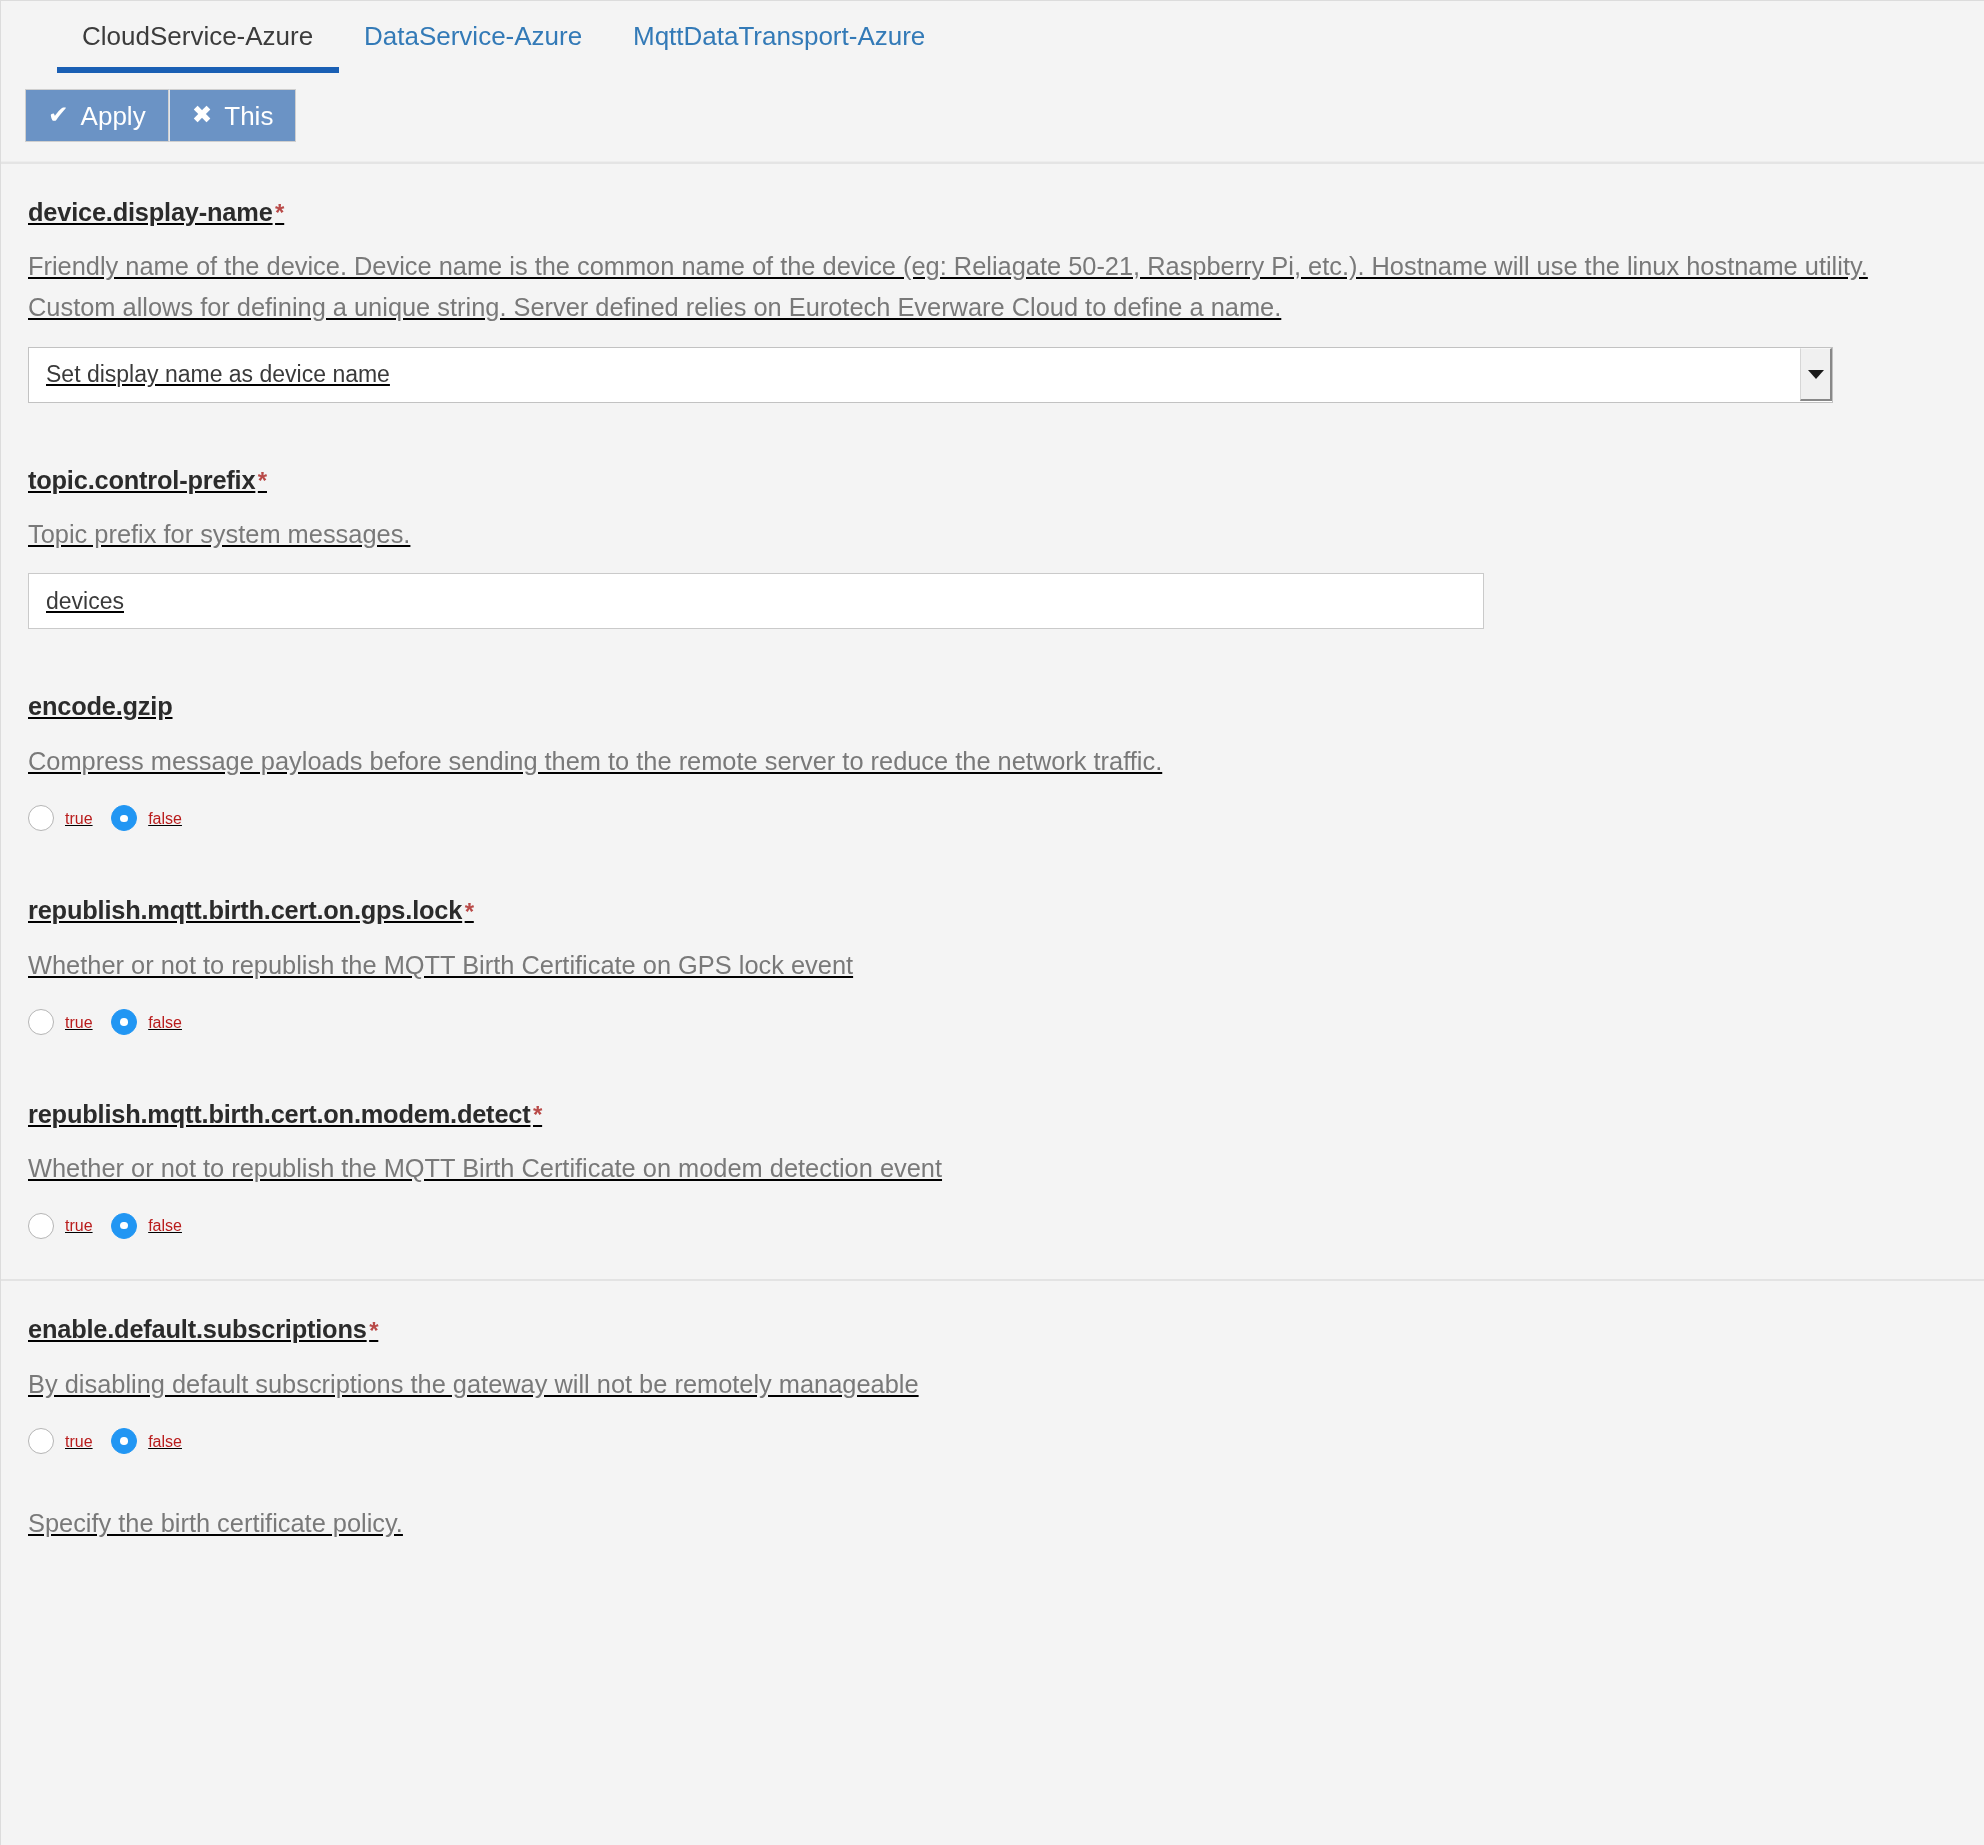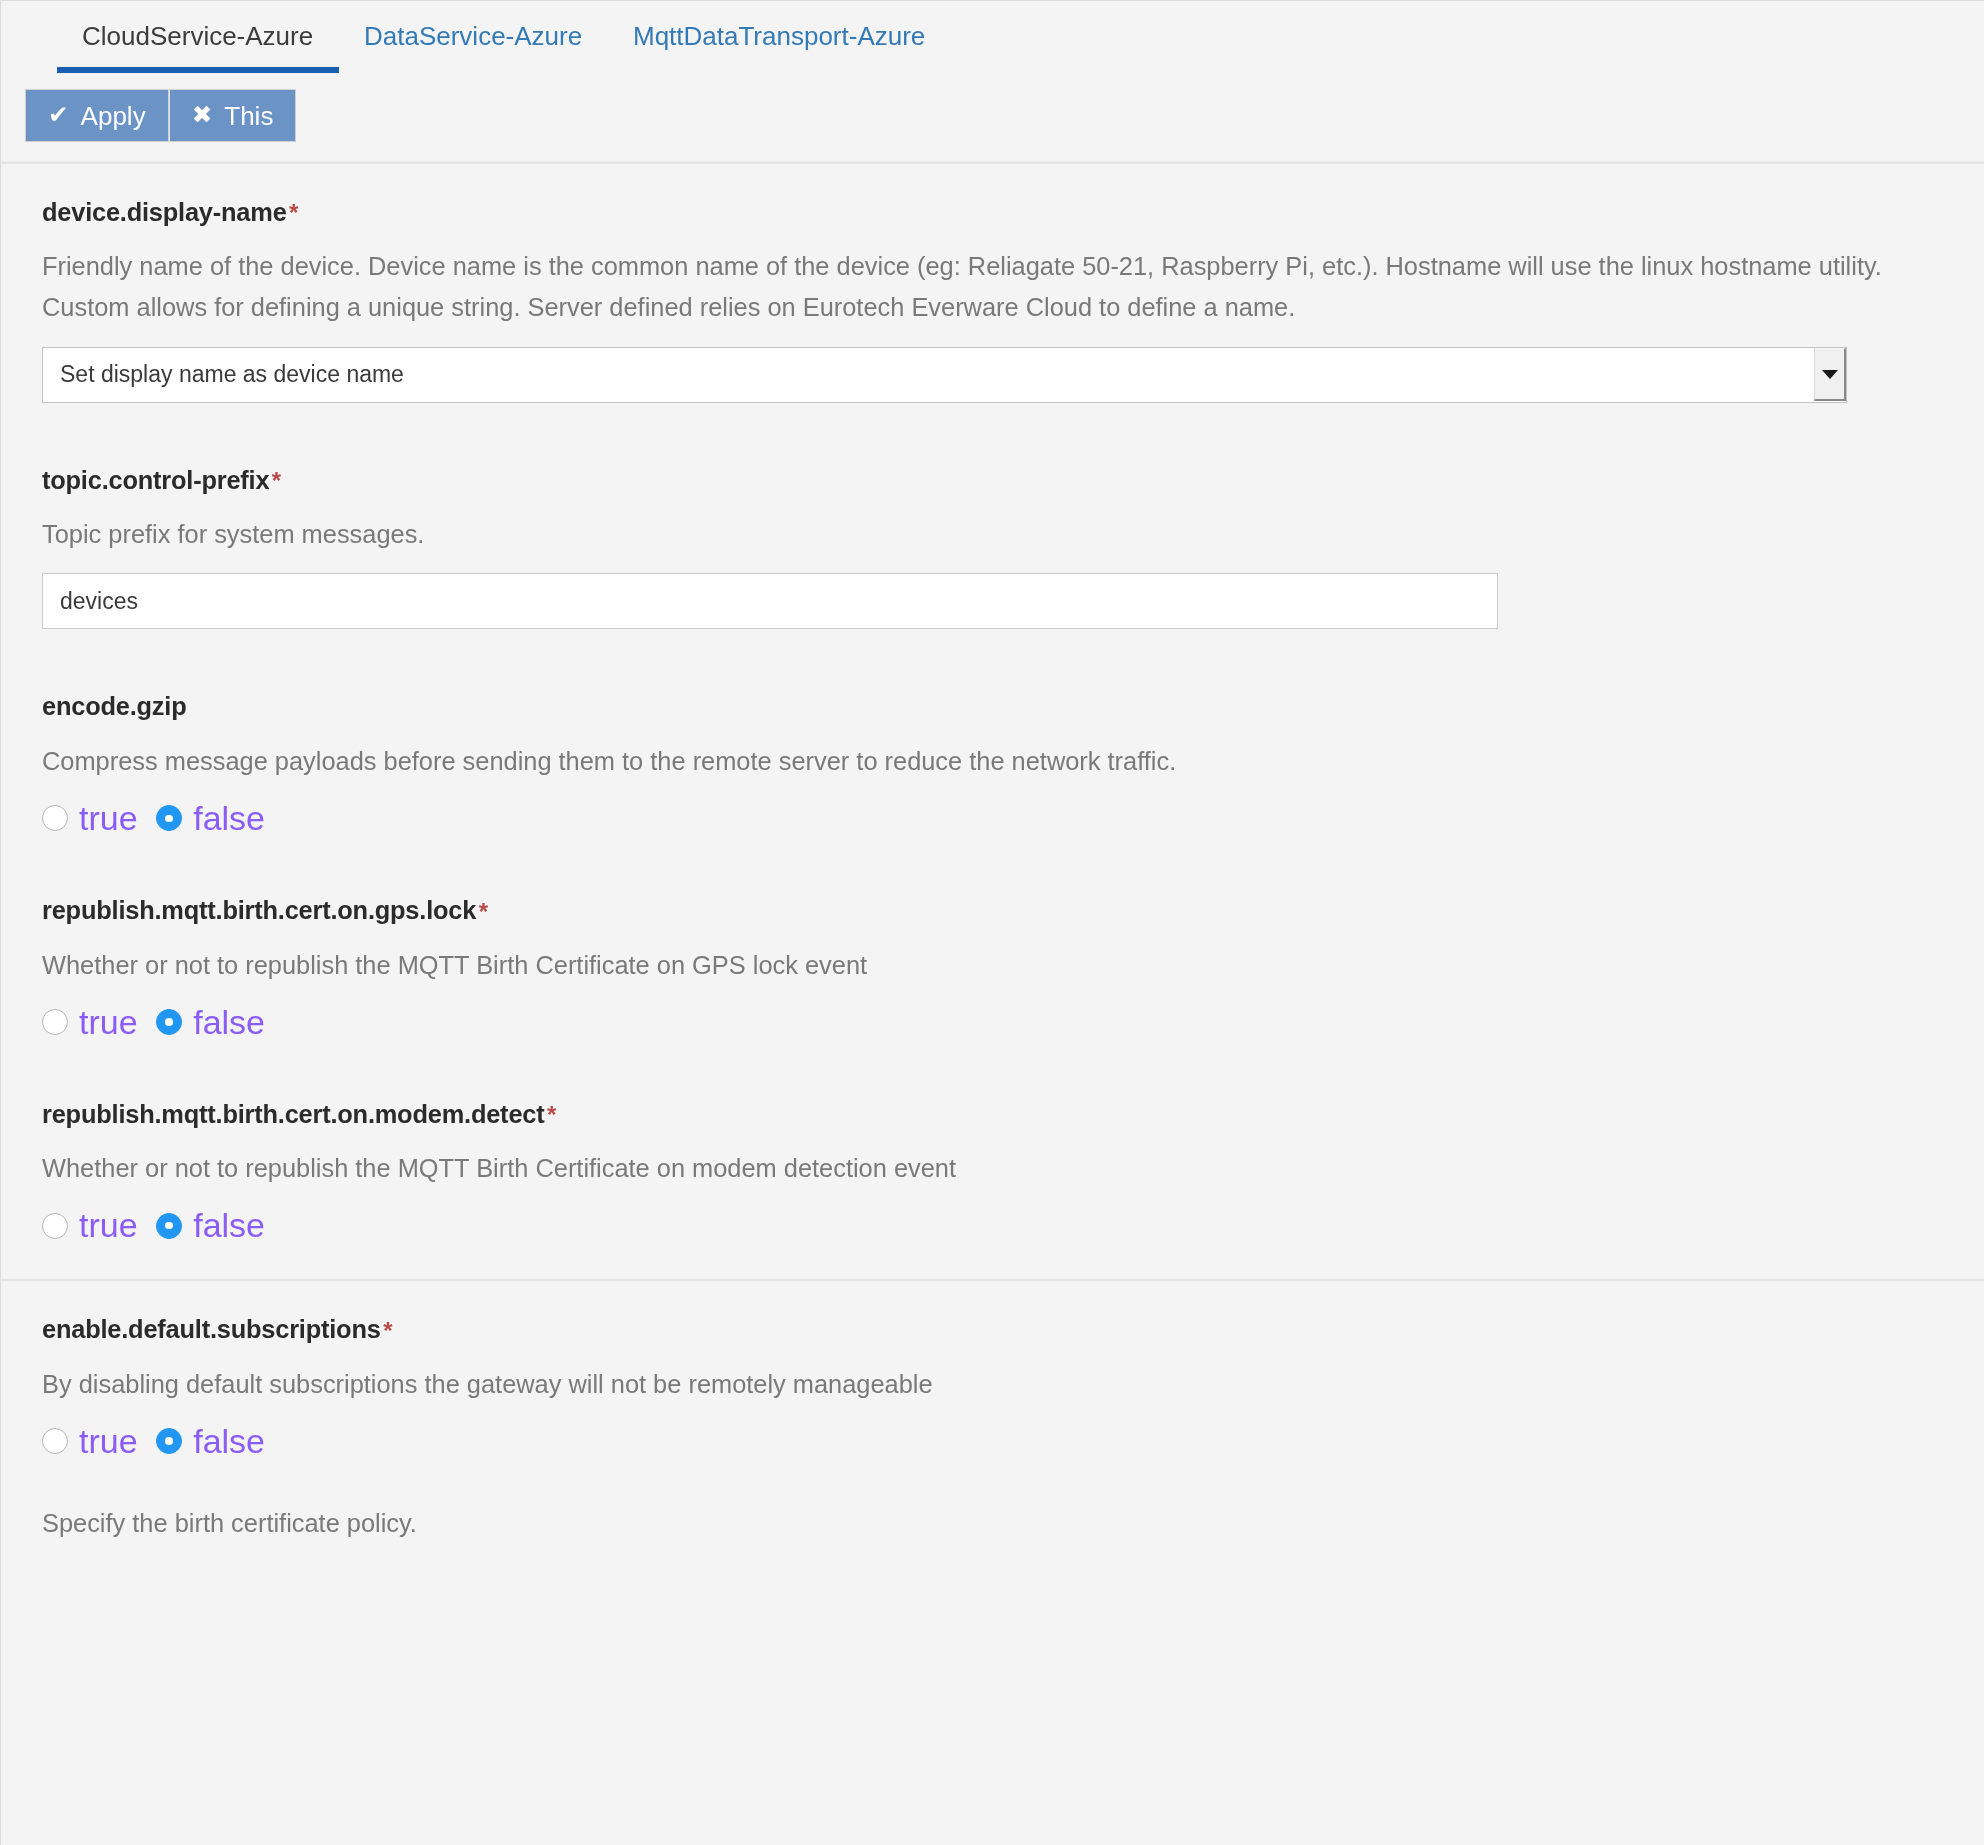--- a/index.html
+++ b/index.html
@@ -103,21 +103,22 @@
   .section {
     box-sizing: border-box;
     padding: 0 0 0 0;
   }
   .section + .section {
     border-top: 2.5px solid #e3e3e3;
   }
 
   .field {
     box-sizing: border-box;
-    padding: 0 41px 0 41px;
+    padding: 0 41px 0 27px;
+    text-decoration: underline;
   }
   .field-label {
     font-size: 25.4px;
     font-weight: bold;
     color: #2b2b2b;
     padding-top: 32px;
     line-height: 32px;
     letter-spacing: -0.2px;
   }
   .req {
@@ -227,22 +228,22 @@
   .radio.on::after {
     content: "";
     position: absolute;
     left: 50%; top: 50%;
     width: 7.6px; height: 7.6px;
     margin: -3.8px 0 0 -3.8px;
     border-radius: 50%;
     background: #ffffff;
   }
   .radio-label {
-    font-size: 34px;
-    color: #8b5cf6;
+    font-size: 16px;
+    color: #b91c1c;
     line-height: 29px;
   }
 
   .field-gap { height: 29px; }
   .field-gap-lg { height: 39px; }
 </style>
 </head>
 <body>
 
 <div class="page">

